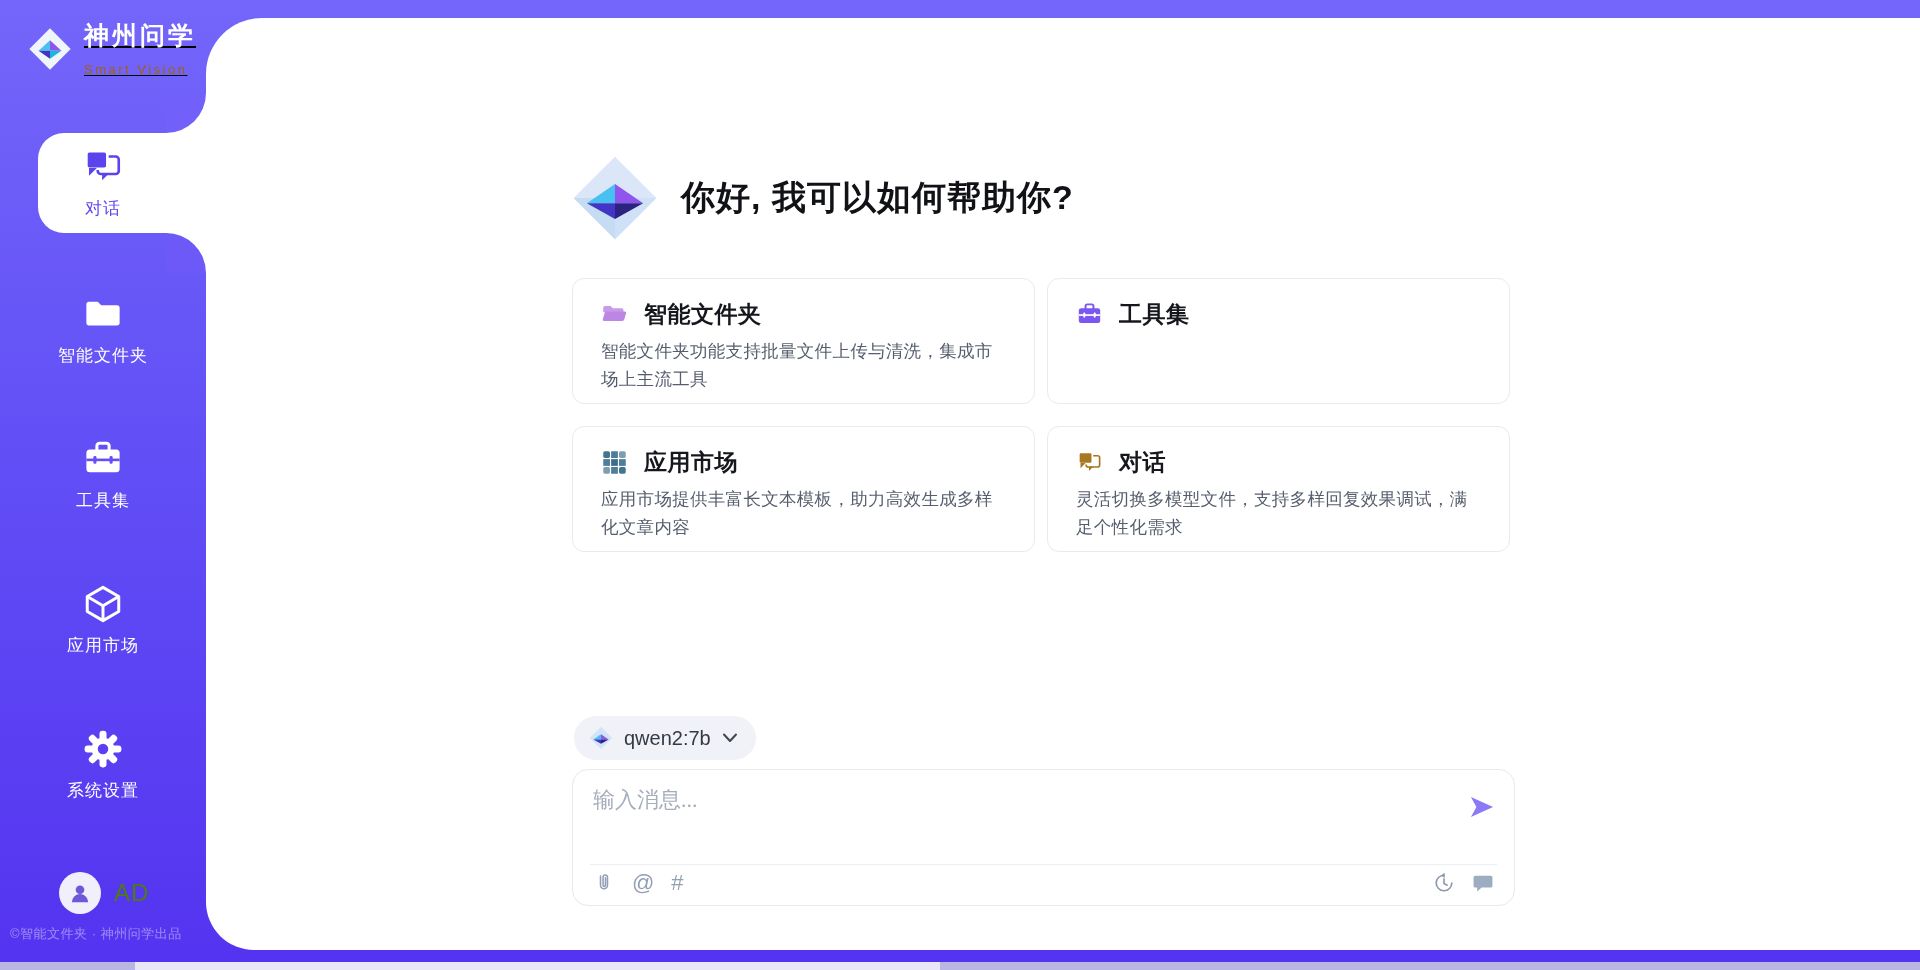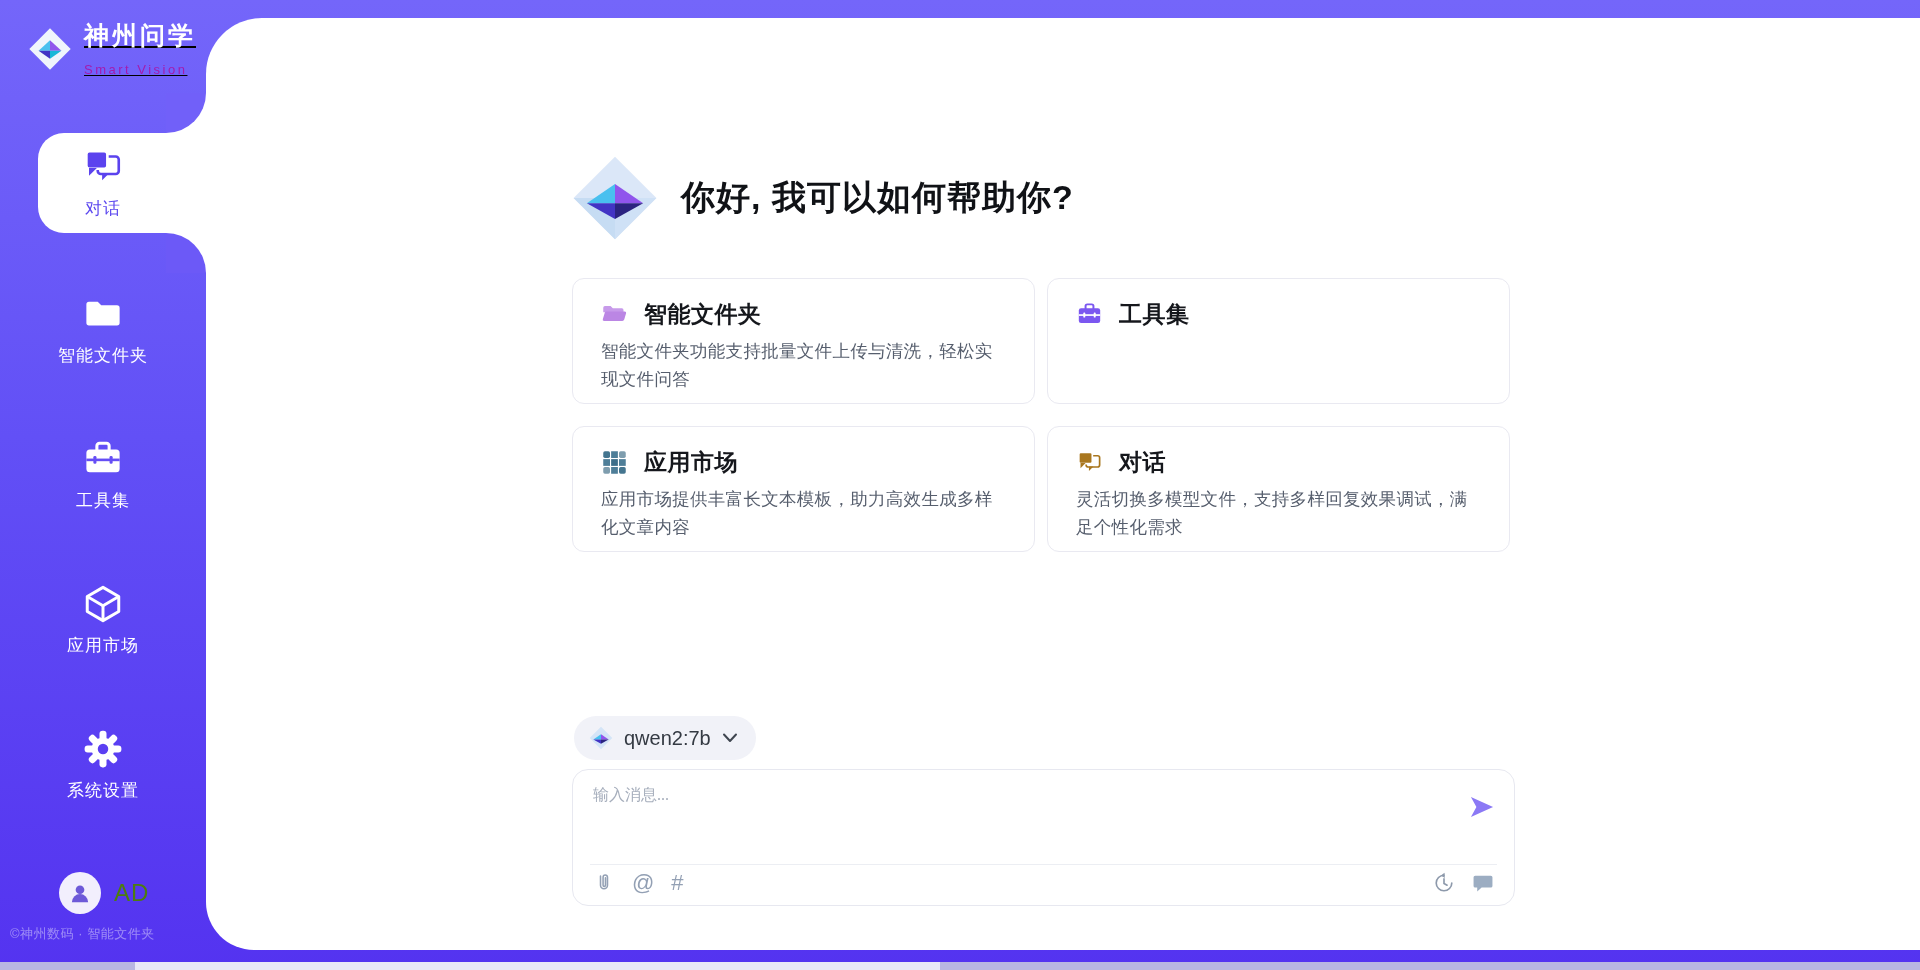--- a/index.html
+++ b/index.html
@@ -13,21 +13,21 @@
   
   .panel {
     position:absolute; left:206px; top:18px; width:1714px; height:932px;
     background:#ffffff; border-radius:56px 0 0 48px; z-index:1;
   }
 
   
   .sidebar { position:absolute; left:0; top:0; width:206px; height:970px; z-index:3; }
   .brand { position:absolute; left:28px; top:22px; display:flex; align-items:center; gap:12px;text-decoration:underline; }
   .brand-name { color:#fff; font-size:25px; font-weight:700; letter-spacing:3px; line-height:1.1; }
-  .brand-sub { color:#a21caf; font-size:13px; letter-spacing:2.5px; margin-top:12px; }
+  .brand-sub { color:#a16207; font-size:13px; letter-spacing:2.5px; margin-top:12px; }
 
   .tab-active {
     position:absolute; left:38px; top:133px; width:168px; height:100px;
     background:#fff; border-radius:26px 0 0 26px; z-index:2;
   }
   .fillet { position:absolute; width:40px; height:40px; background:#fff; z-index:2; left:166px; }
   .fillet.top { top:93px; }
   .fillet.top::after { content:''; position:absolute; inset:0; background:#7160f9; border-bottom-right-radius:100%; }
   .fillet.bottom { top:233px; }
   .fillet.bottom::after { content:''; position:absolute; inset:0; background:#6c59f7; border-top-right-radius:100%; }
@@ -80,21 +80,21 @@
   .model-name { font-size:20px; color:#343a43; }
   .chevron { width:16px; height:10px; }
 
   .inputbox {
     position:absolute; left:366px; top:751px; width:943px; height:137px;
     border:1.5px solid #e7e8f0; border-radius:16px; background:#fff;
   }
   .inputbox textarea {
     position:absolute; left:20px; top:15px; width:850px; height:55px;
     border:none; outline:none; resize:none; font-family:Liberation Serif, serif;
-    font-size:16px; color:#333a45; background:transparent;
+    font-size:22px; color:#333a45; background:transparent;
   }
   .inputbox textarea::placeholder { color:#a6aebc; }
   .send-btn { position:absolute; right:18px; top:23px; width:28px; height:28px; cursor:pointer; }
   .send-btn svg { width:100%; height:100%; }
   .in-divider { position:absolute; left:17px; right:17px; top:94px; height:1px; background:#eceef3; }
   .tools-left { position:absolute; left:20px; top:102px; display:flex; align-items:center; gap:17px; }
   .tools-right { position:absolute; right:20px; top:102px; display:flex; align-items:center; gap:17px; }
   .tool-ic { width:22px; height:22px; cursor:pointer; display:flex; align-items:center; justify-content:center; }
   .tool-ic svg { width:100%; height:100%; }
   .glyph-ic { font-size:22px; color:#93a0b4; line-height:22px; cursor:pointer; }
@@ -128,21 +128,21 @@
     <div class="card">
       <div class="card-head">
         <span class="card-icon">
           <svg viewBox="0 0 48 48">
             <path d="M4 12 a3 3 0 0 1 3 -3 h10 l4 4 h16 a3 3 0 0 1 3 3 v4 H4 z" fill="#c79aea"></path>
             <path d="M8.6 18.5 h33.6 a2.5 2.5 0 0 1 2.4 3.2 l-3.3 11.2 a3.5 3.5 0 0 1 -3.4 2.6 H5.6 a2.5 2.5 0 0 1 -2.4 -3.2 l3.6 -11.7 a3 3 0 0 1 2.9 -2.1 z" fill="#bb86e4"></path>
           </svg>
         </span>
         <span class="card-title">智能文件夹</span>
       </div>
-      <div class="card-desc">智能文件夹功能支持批量文件上传与清洗，轻松实现文件问答</div>
+      <div class="card-desc">智能文件夹功能支持批量文件上传与清洗，集成市场上主流工具</div>
     </div>
 
     <div class="card">
       <div class="card-head">
         <span class="card-icon">
           <svg viewBox="0 0 48 48">
             <path d="M17 14 v-5 a3 3 0 0 1 3 -3 h8 a3 3 0 0 1 3 3 v5" fill="none" stroke="#7b57f0" stroke-width="3.5"></path>
             <rect x="5" y="13" width="38" height="26" rx="4" fill="#7b57f0"></rect>
             <rect x="5" y="23.5" width="38" height="3" fill="#ffffff"></rect>
             <rect x="13" y="20.5" width="3.5" height="9" rx="1.5" fill="#ffffff"></rect>
@@ -325,18 +325,18 @@
   <div class="user-row">
     <span class="avatar">
       <svg viewBox="0 0 24 24">
         <circle cx="12" cy="9" r="4" fill="#6d59d8"></circle>
         <path d="M4.5 20.5 a7.5 7.5 0 0 1 15 0 z" fill="#6d59d8"></path>
       </svg>
     </span>
     <span class="user-name">AD</span>
   </div>
 
-  <div class="side-footer">©神州数码 · 智能文件夹</div>
+  <div class="side-footer">©智能文件夹 · 神州问学出品</div>
 </div>
 
 <div class="hscroll">
   <div class="hscroll-thumb"></div>
 </div>
 
 </body></html>

